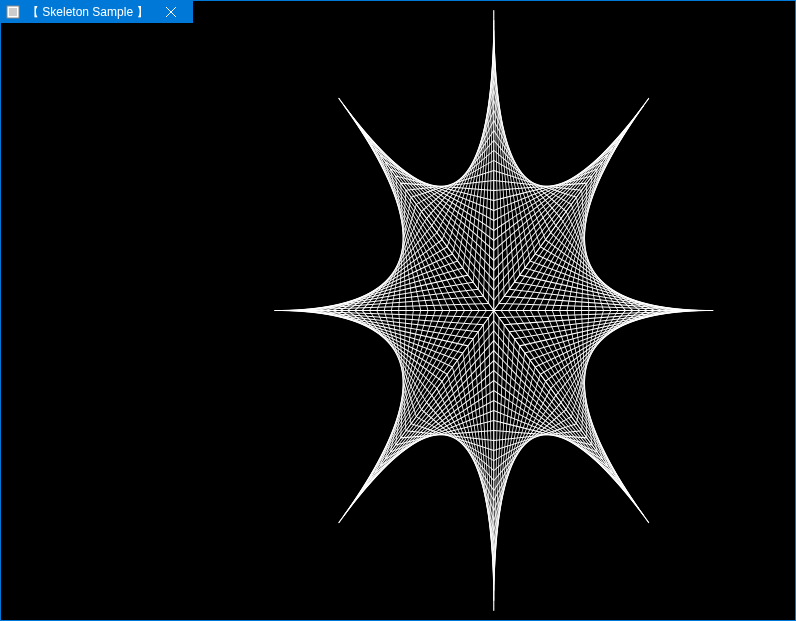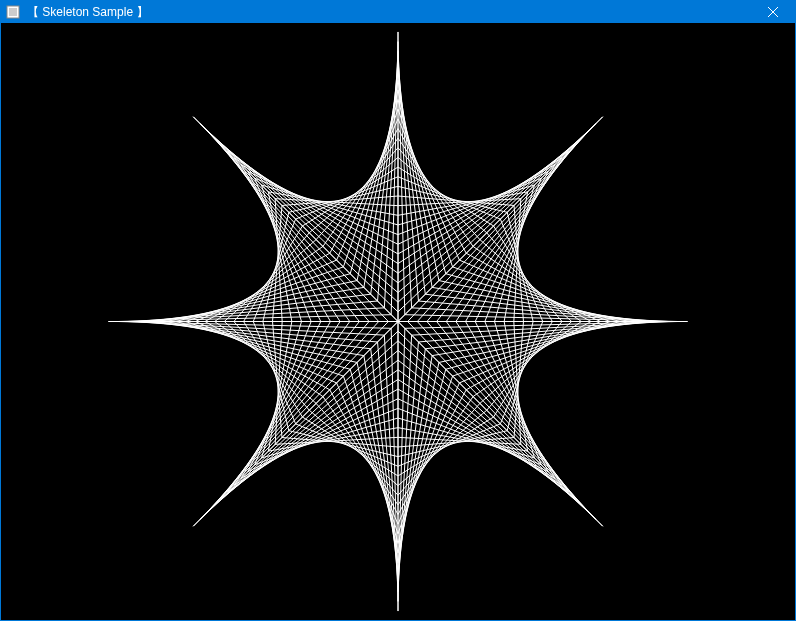--- a/index.html
+++ b/index.html
@@ -12,21 +12,21 @@
       height: 621px;
       font-family: "Segoe UI", Tahoma, sans-serif;
       background: #000;
       overflow: hidden;
     }
     .window {
       width: 796px;
       height: 621px;
       border: 1px solid #0078d7;
       display: flex;
-      flex-direction: column;
+      flex-direction: row;
     }
     .titlebar {
       height: 22px;
       background: #0078d7;
       display: flex;
       align-items: center;
       color: #fff;
       font-size: 12px;
       user-select: none;
     }

